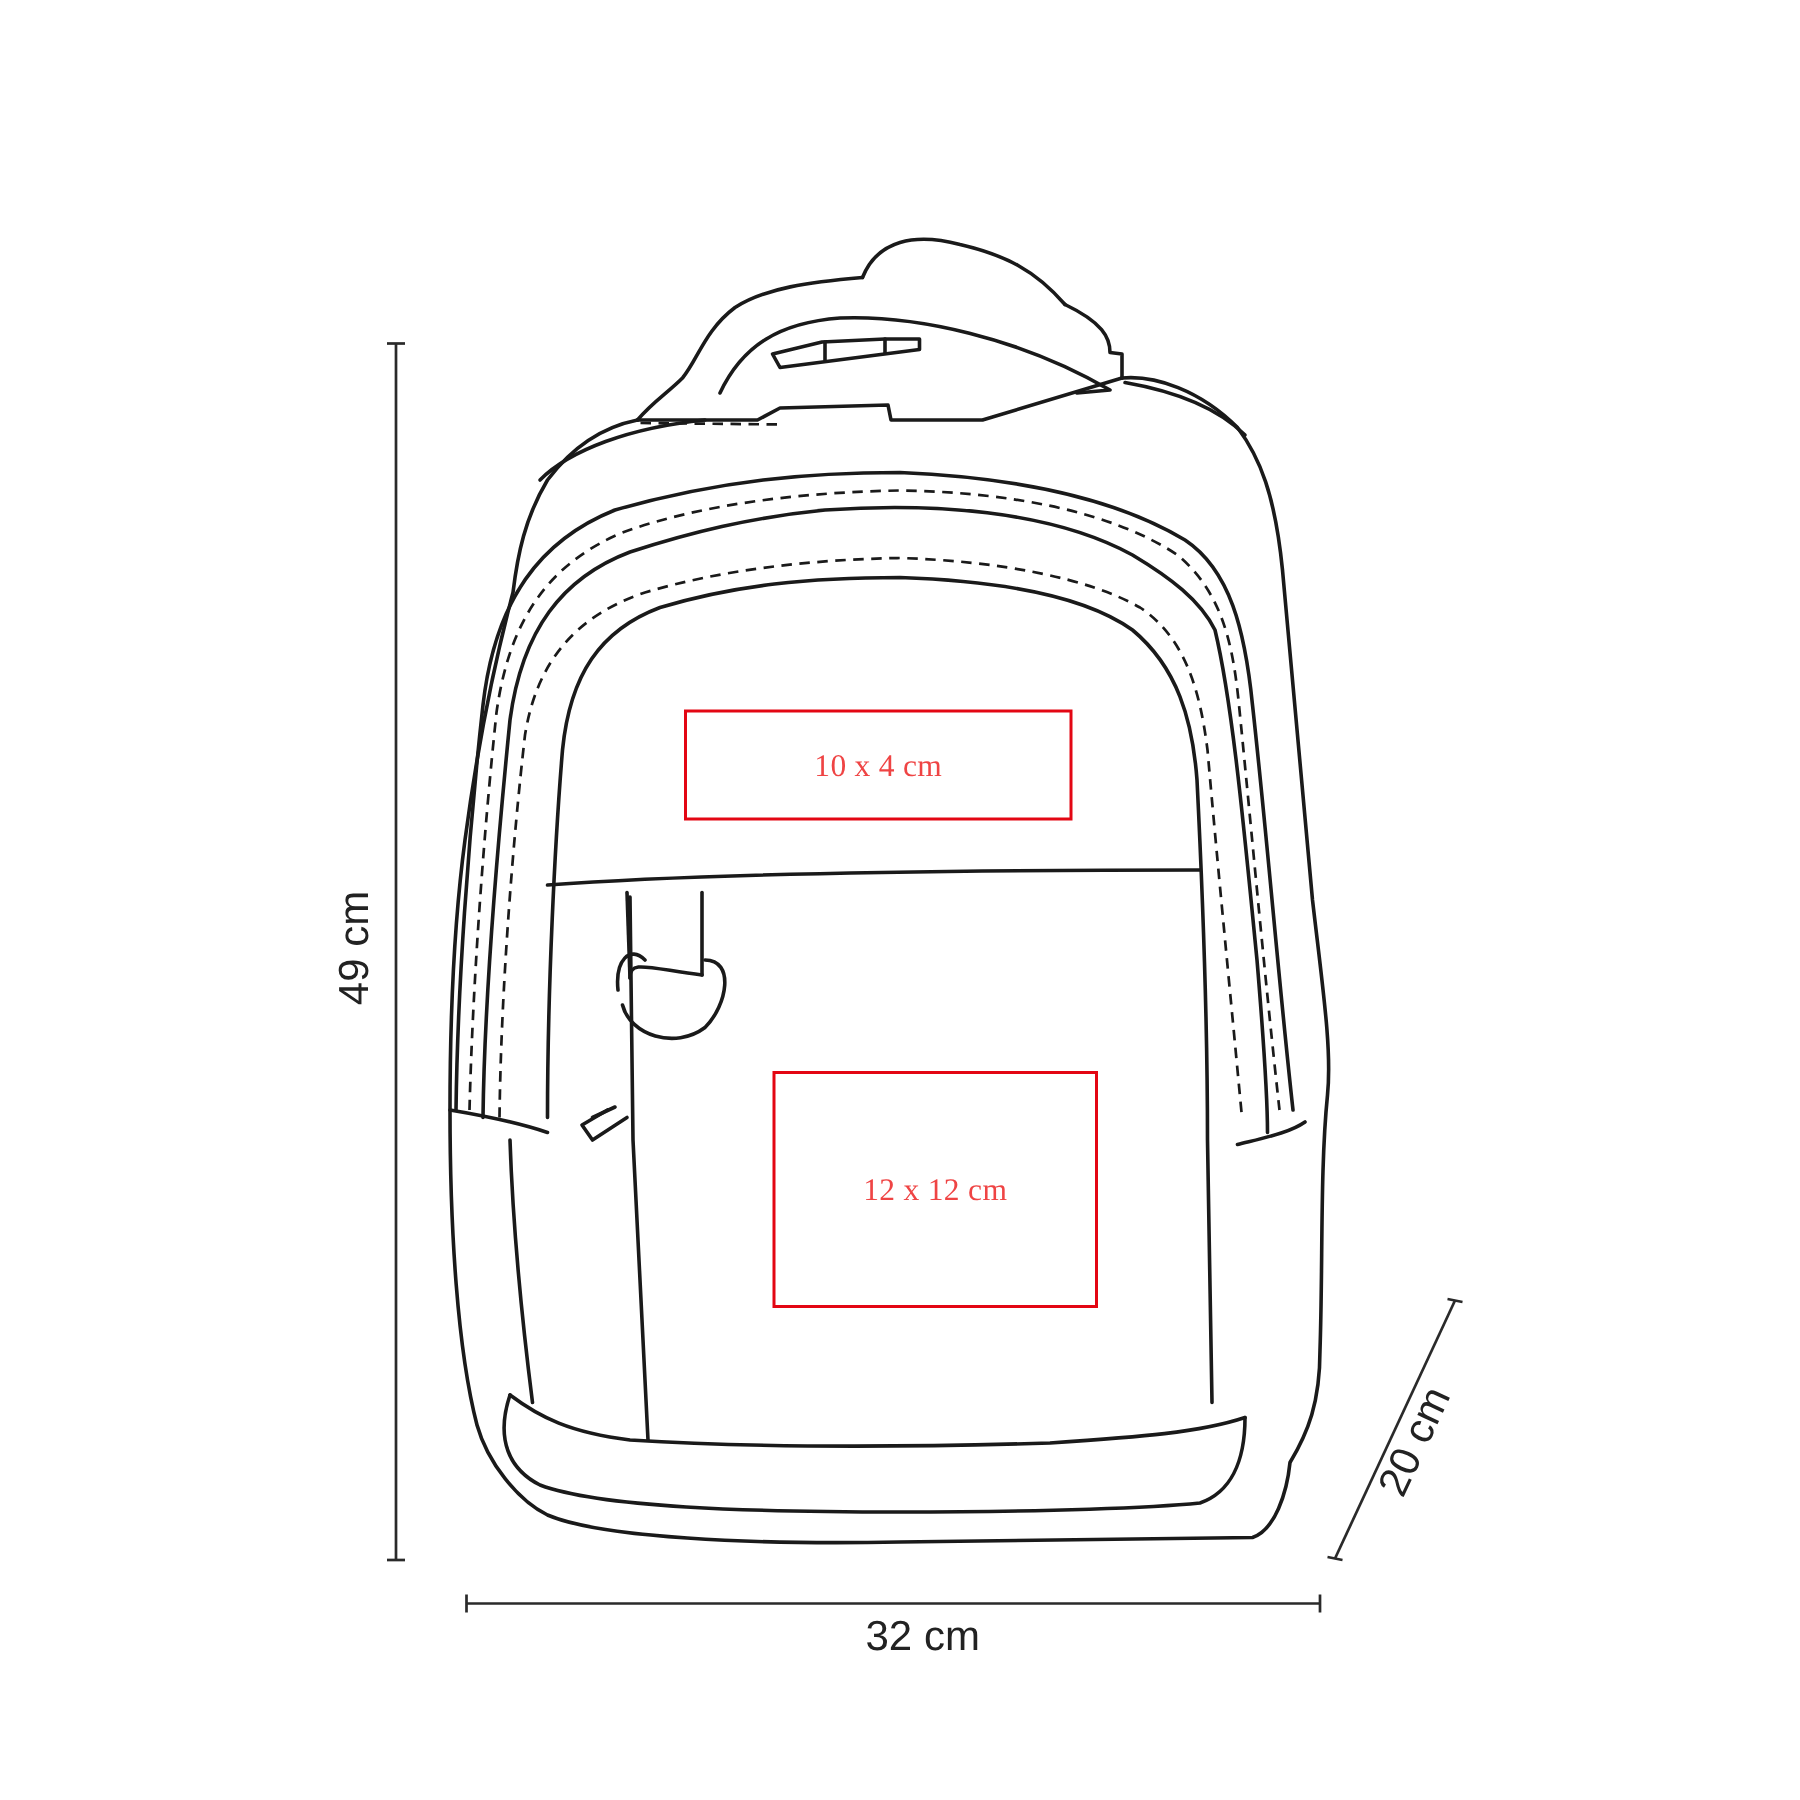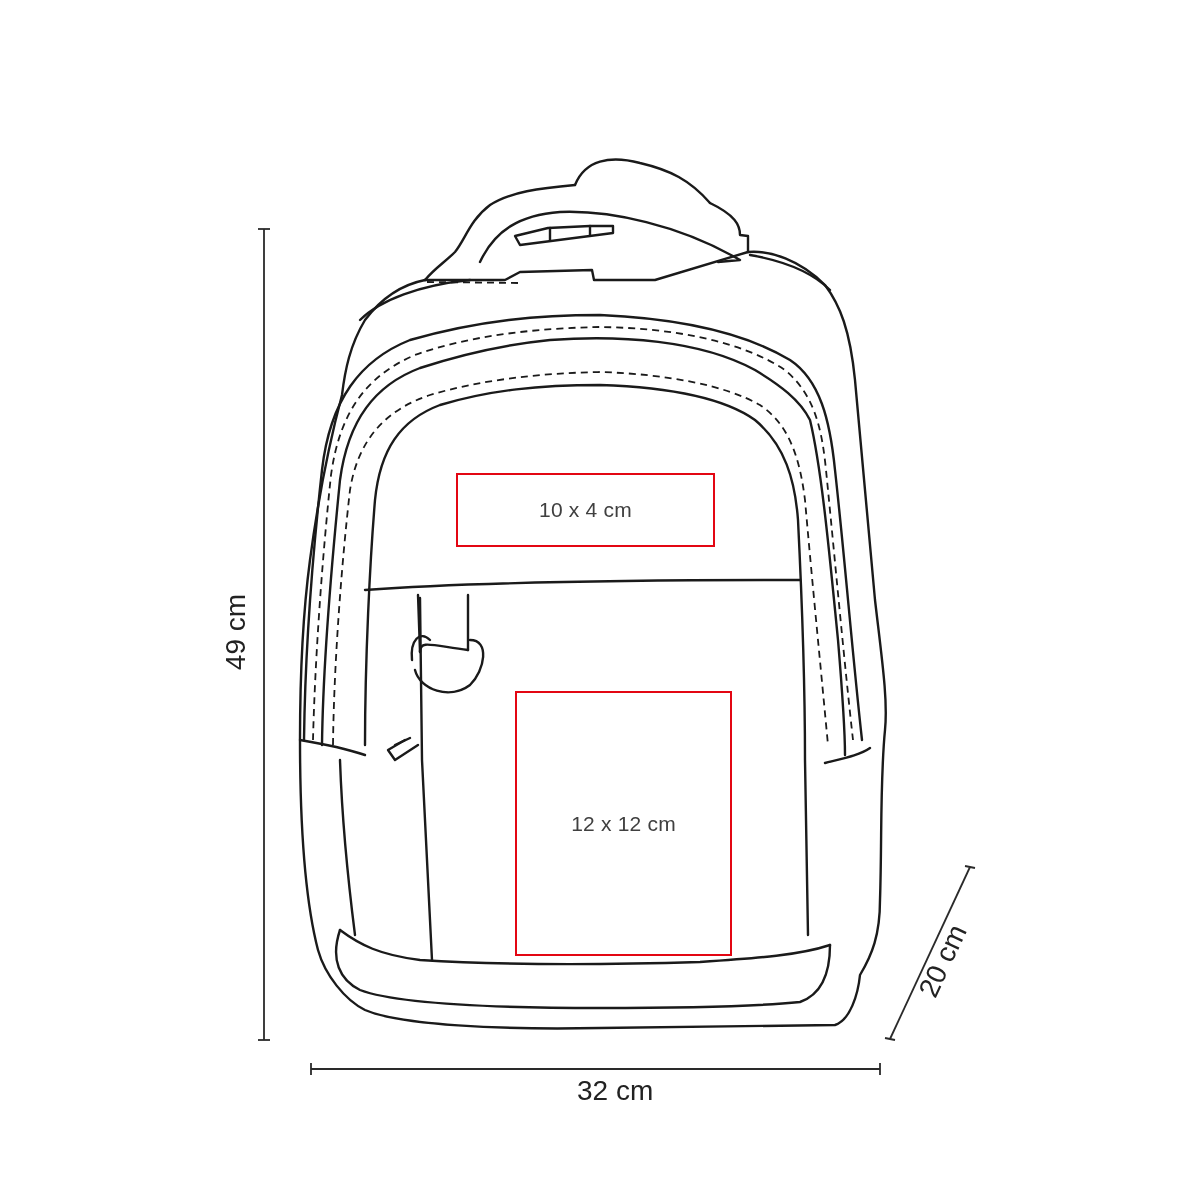--- a/index.html
+++ b/index.html
@@ -6,21 +6,21 @@
     body { width: 1200px; height: 1200px; position: relative; overflow: hidden; }
     .canvas { position: absolute; left: 0; top: 0; width: 1200px; height: 1200px; }
     svg.drawing { position: absolute; left: 0; top: 0; width: 1200px; height: 1200px; }
     .outline path, .outline line, .outline polyline { fill: none; stroke: #1a1a1a; stroke-width: 2.4; stroke-linecap: round; stroke-linejoin: round; }
     .stitch path { fill: none; stroke: #1a1a1a; stroke-width: 1.8; stroke-dasharray: 7 5; }
     .dim line { stroke: #2a2a2a; stroke-width: 1.8; }
     .area-box {
       position: absolute; box-sizing: border-box;
       border: 2px solid #e30613;
       display: flex; align-items: center; justify-content: center;
-      font-family: Liberation Sans, sans-serif; color: #404040; background: transparent; text-align: center;
+      font-family: Liberation Serif, serif; color: #ef4444; background: transparent; text-align: center;
     }
     .area-box span { font-size: 21px; letter-spacing: 0.2px; }
     .dim-label {
       position: absolute; font-family: "Liberation Sans", sans-serif;
       color: #222222; font-size: 28px; white-space: nowrap;
     }
   </style>
 </head>
 <body>
 
@@ -84,20 +84,20 @@
       <line x1="880" y1="1063" x2="880" y2="1075"></line>
       <line x1="970" y1="867" x2="890" y2="1039"></line>
       <line x1="965" y1="866" x2="975" y2="868"></line>
       <line x1="885" y1="1038" x2="895" y2="1040"></line>
     </g>
   </svg>
 
   <div class="area-box" style="left:456px; top:473px; width:259px; height:74px;">
     <span>10 x 4 cm</span>
   </div>
-  <div class="area-box" style="left:515px; top:691px; width:217px; height:265px;">
+  <div class="area-box" style="left:515px; top:714px; width:217px; height:158px;">
     <span>12 x 12 cm</span>
   </div>
 
   <div class="dim-label" style="left:198px; top:616px; transform: rotate(-90deg); transform-origin: center;">49 cm</div>
   <div class="dim-label" style="left:577px; top:1075px;">32 cm</div>
   <div class="dim-label" style="left:905px; top:945px; transform: rotate(-65deg); transform-origin: center;">20 cm</div>
 </div>
 
 </body></html>

